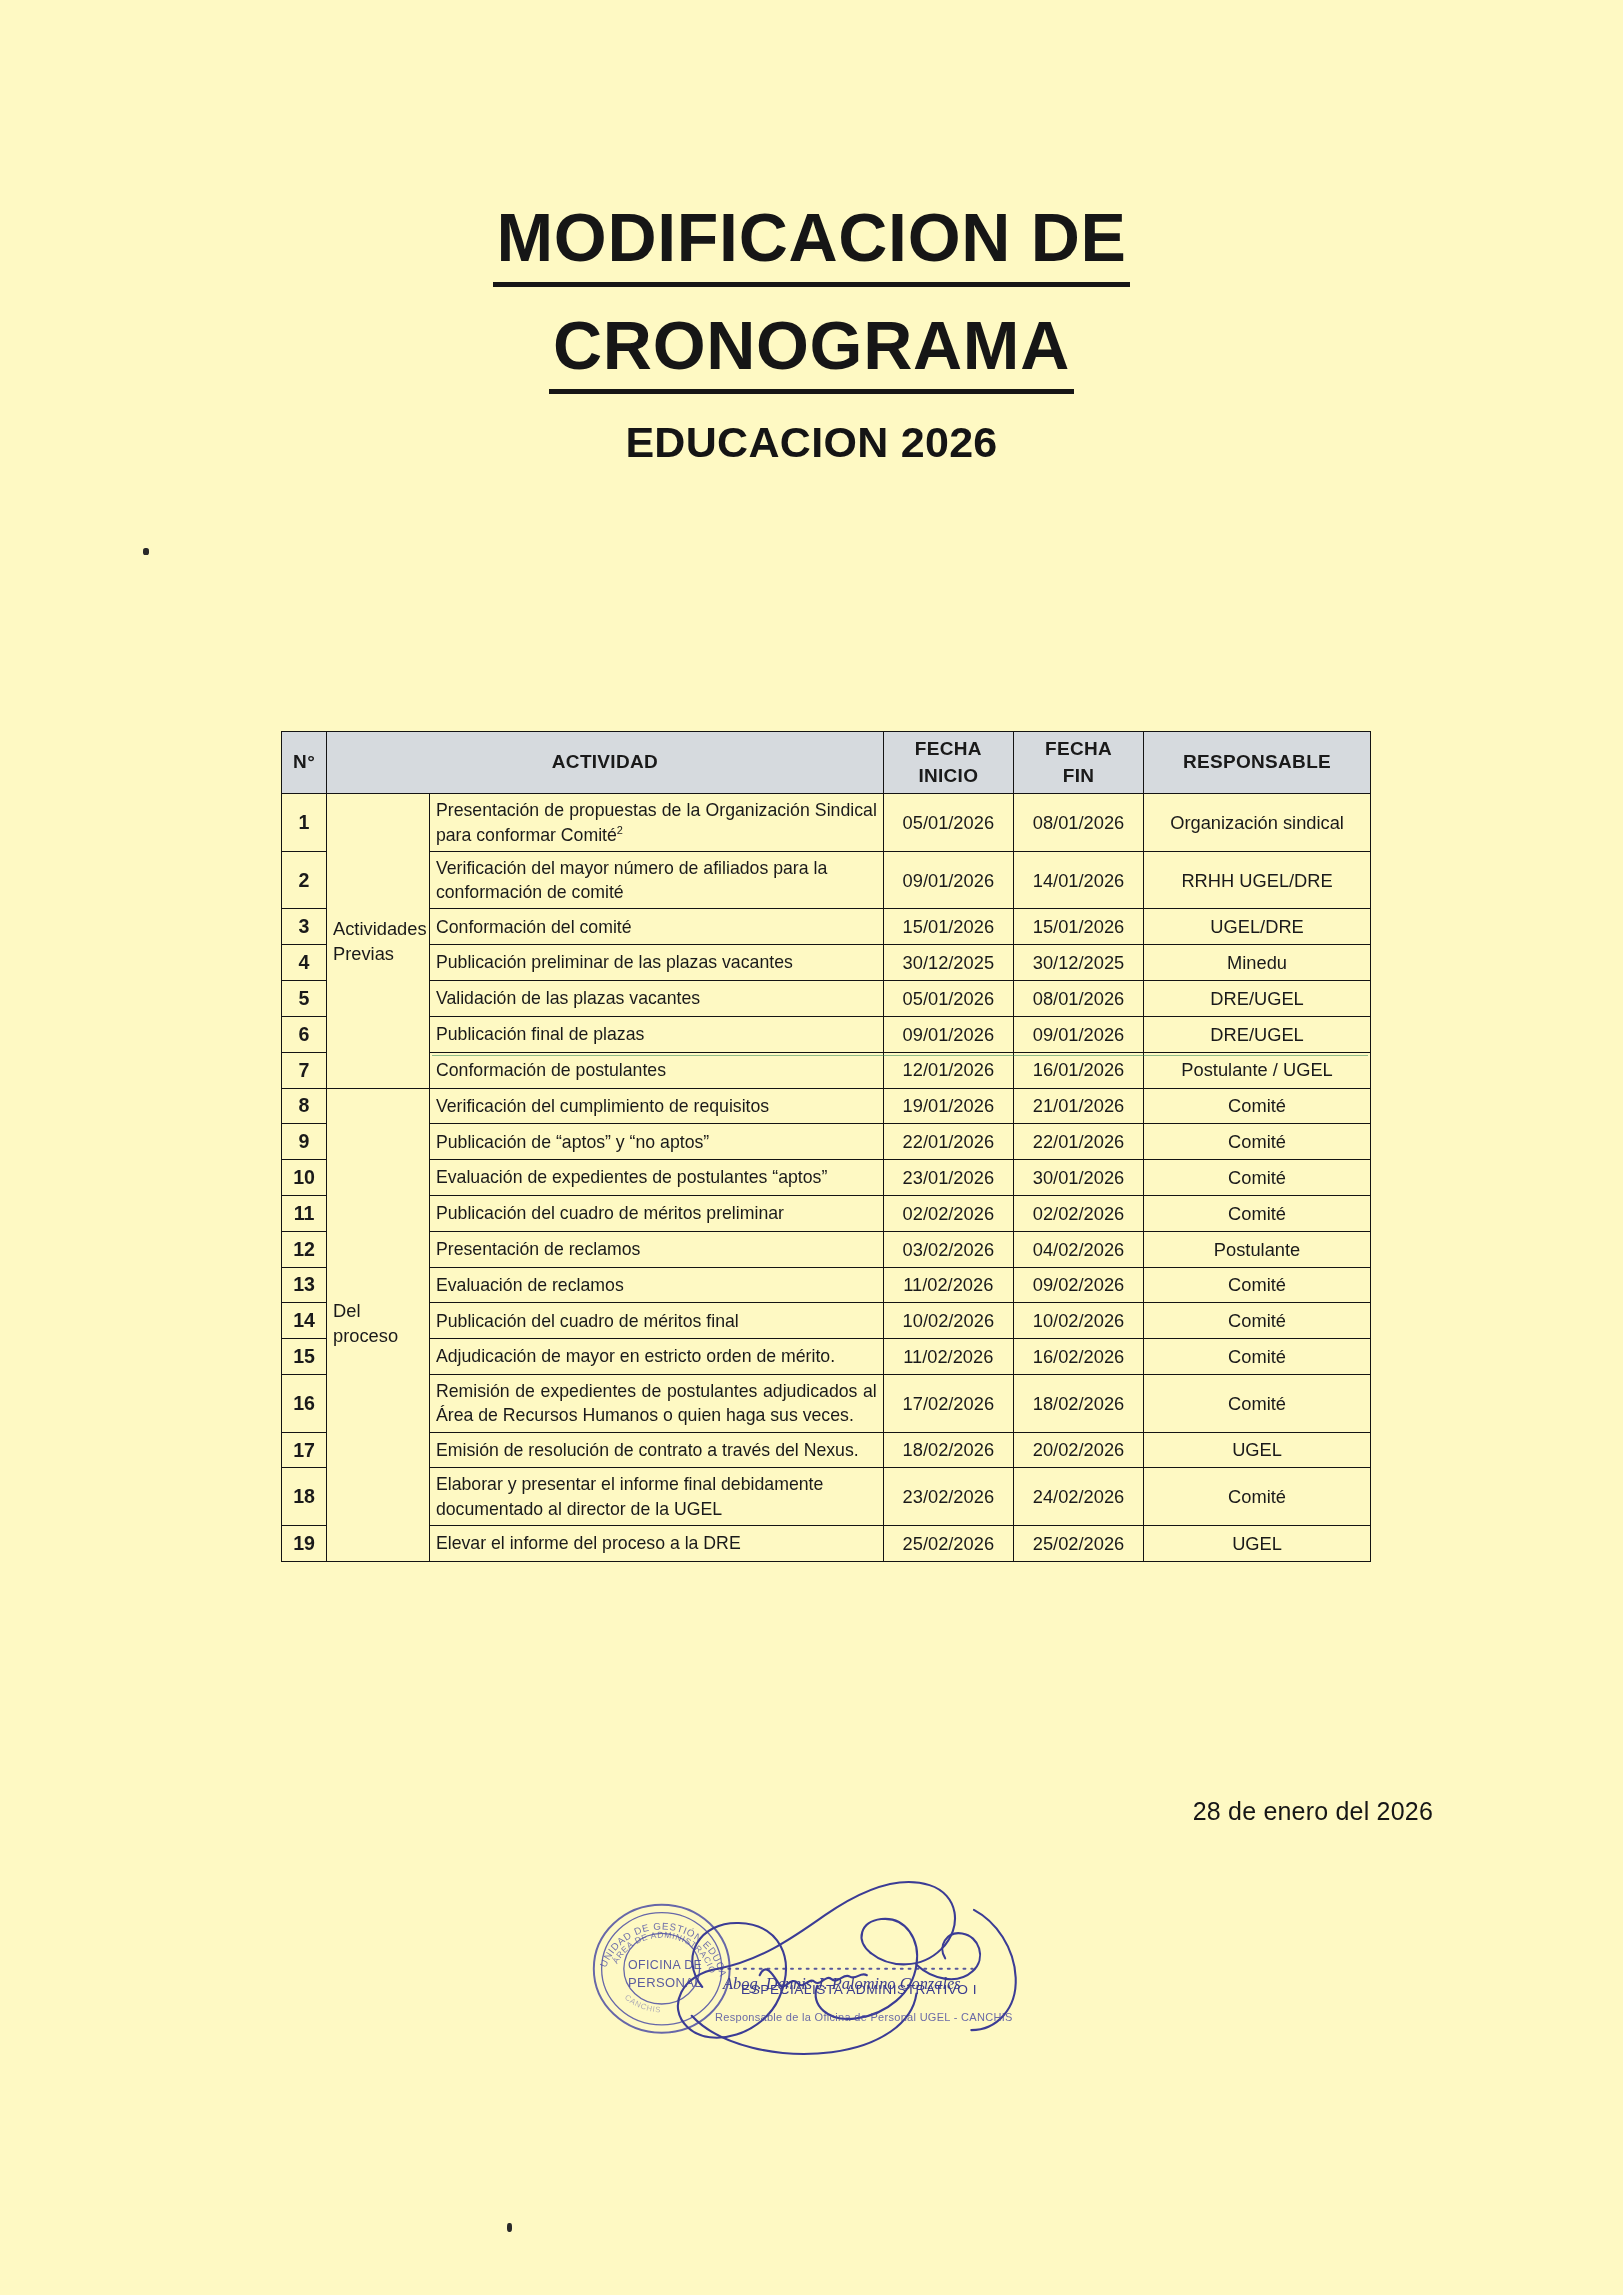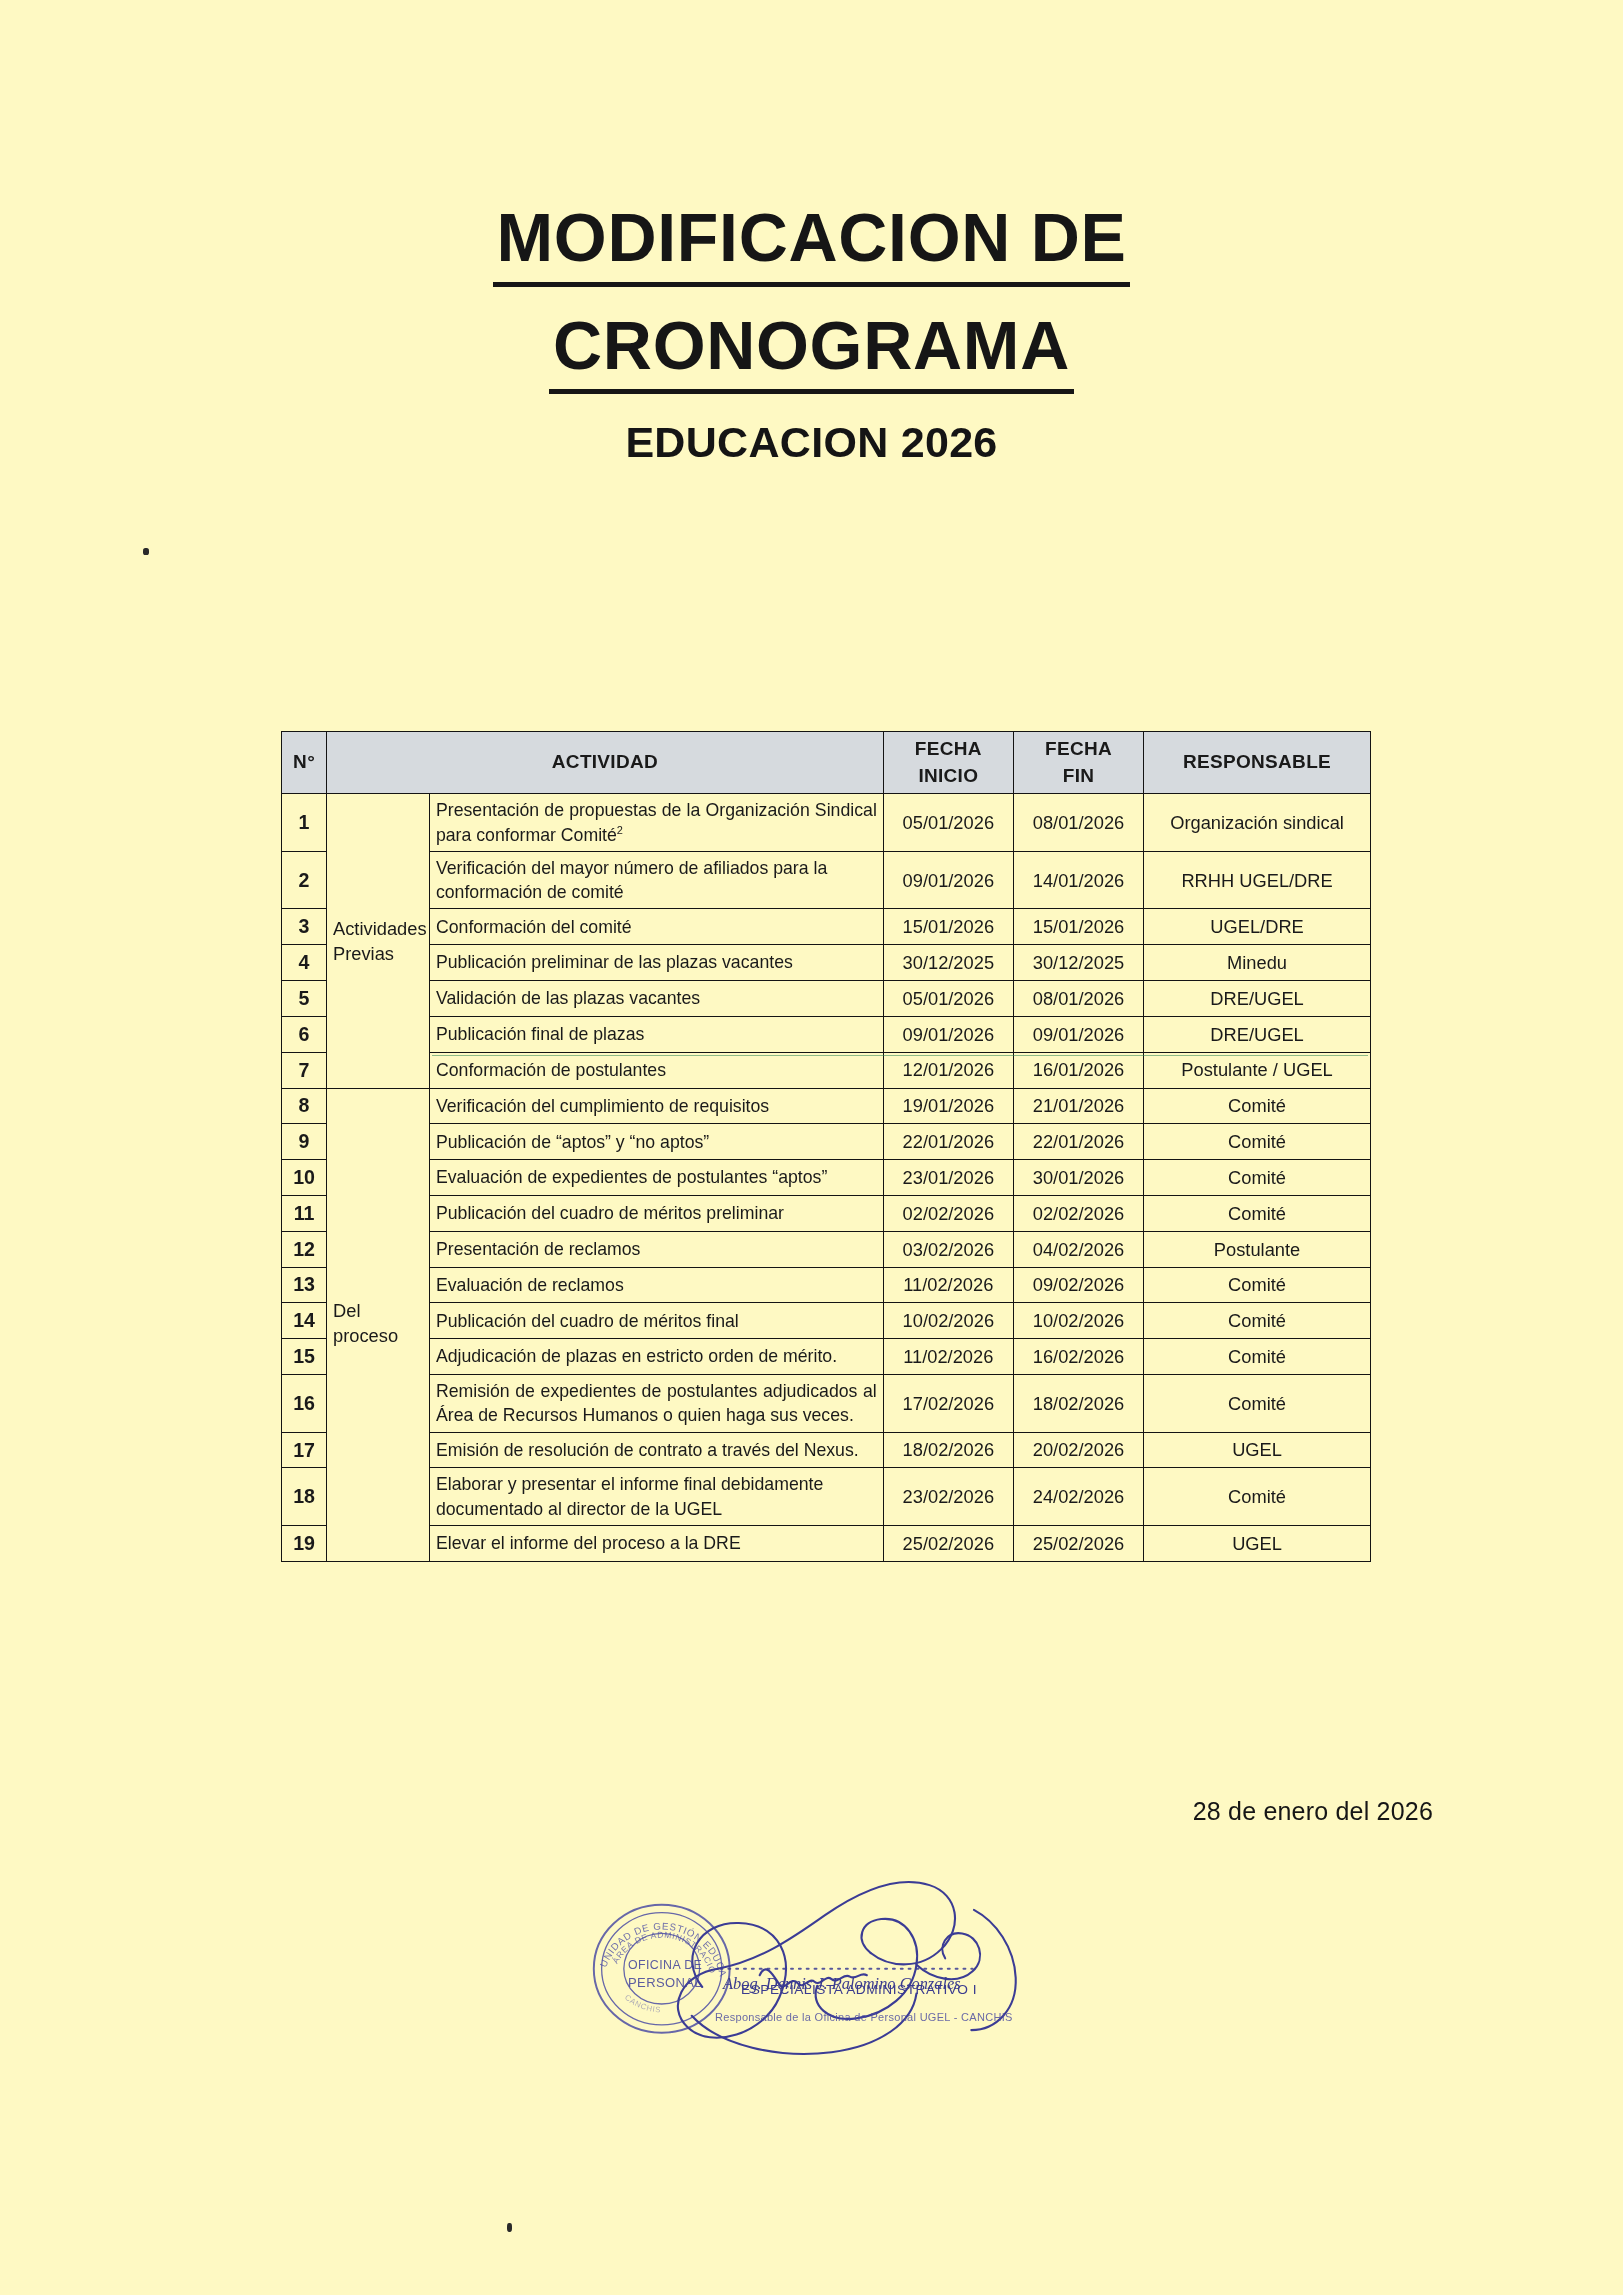--- a/index.html
+++ b/index.html
@@ -310,21 +310,21 @@
           </tr>
           <tr>
             <td class="c-n">14</td>
             <td class="c-a"><span>Publicación del cuadro de méritos final</span></td>
             <td class="c-d">10/02/2026</td>
             <td class="c-d">10/02/2026</td>
             <td class="c-r">Comité</td>
           </tr>
           <tr>
             <td class="c-n">15</td>
-            <td class="c-a"><span>Adjudicación de plazas en estricto orden de mérito.</span></td>
+            <td class="c-a"><span>Adjudicación de mayor en estricto orden de mérito.</span></td>
             <td class="c-d">11/02/2026</td>
             <td class="c-d">16/02/2026</td>
             <td class="c-r">Comité</td>
           </tr>
           <tr>
             <td class="c-n">16</td>
             <td class="c-a just"><span>Remisión de expedientes de postulantes adjudicados al Área de Recursos Humanos o quien haga sus veces.</span></td>
             <td class="c-d">17/02/2026</td>
             <td class="c-d">18/02/2026</td>
             <td class="c-r">Comité</td>

